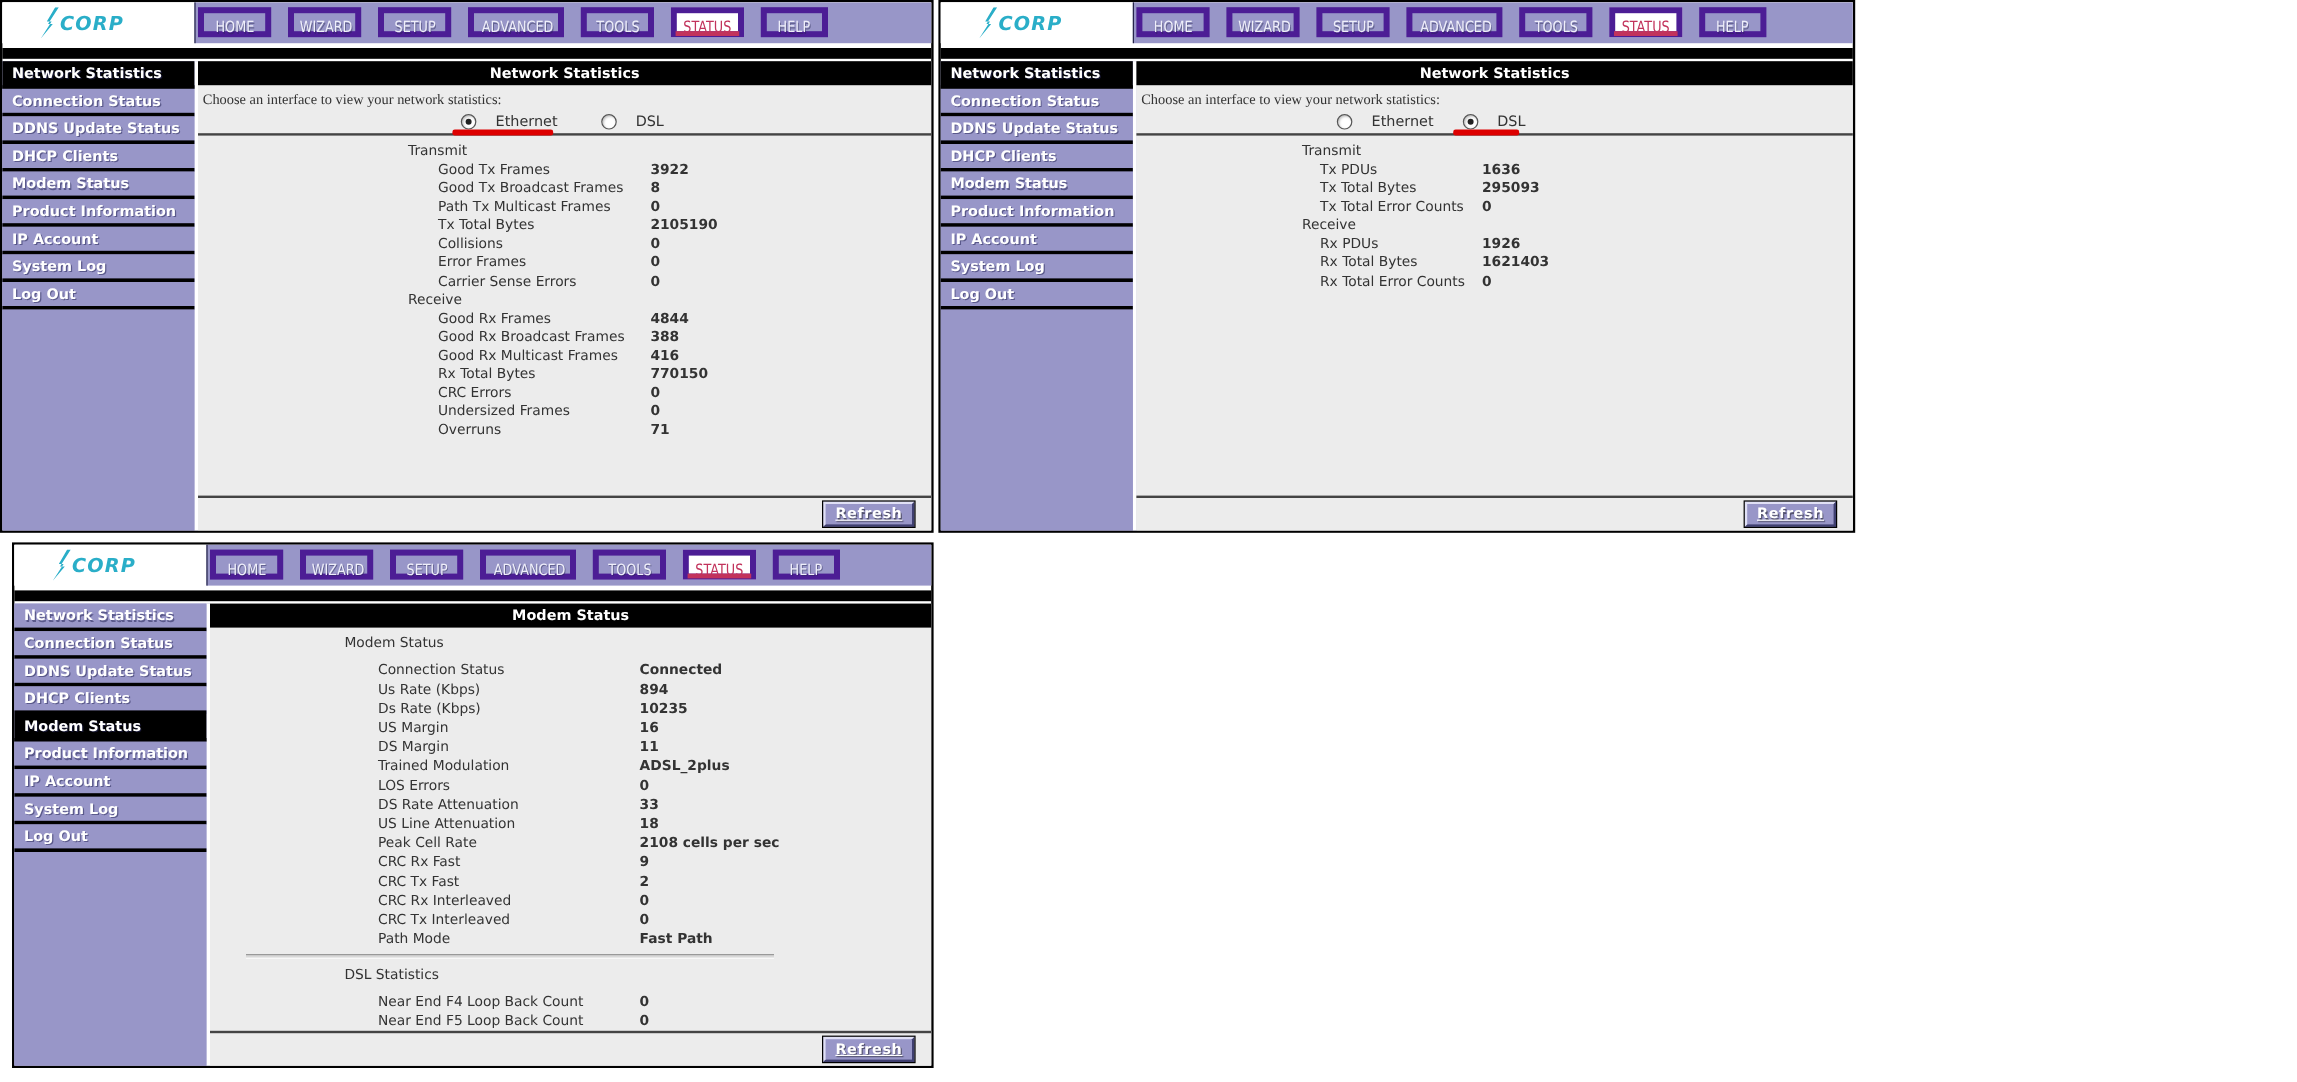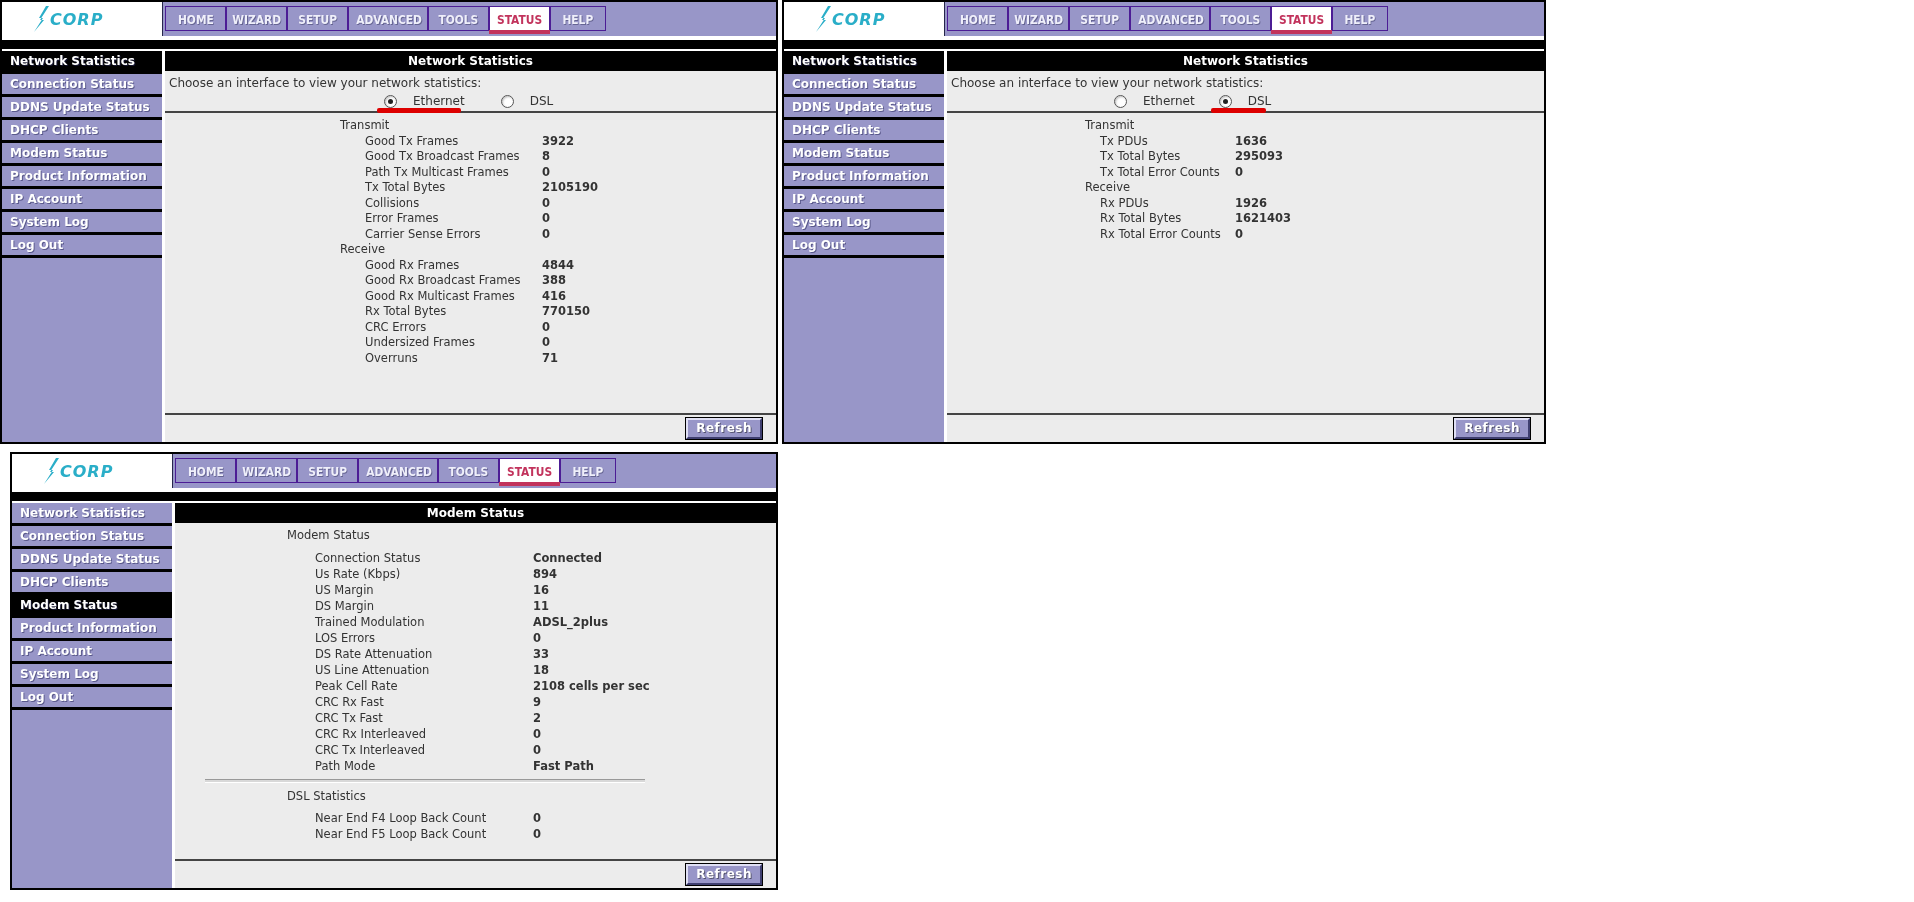--- a/index.html
+++ b/index.html
@@ -11,21 +11,21 @@
   #p1{left:0;top:0;width:778px;height:444px;}
   #p2{left:782px;top:0;width:764px;height:444px;}
   #p3{left:10px;top:452px;width:768px;height:438px;}
 
   
   .hdr{height:34px;display:flex;background:#fff;flex:0 0 auto;}
   .logo-box{width:160px;display:flex;align-items:center;justify-content:center;background:#fff;}
   .tabbar{flex:1;background:#9896C8;display:flex;align-items:flex-start;padding:4px 0 0 2px;
           border-left:1px solid #26264a;}
   .tab{height:25px;line-height:25px;box-sizing:border-box;text-align:center;background:#9896C8;
-       border:1px solid #4c1d95;margin-right:0;color:#EFEFFA;font-weight:bold;font-size:13px;
+       border:5px solid #4c1d95;margin-right:14px;color:#EFEFFA;font-weight:normal;font-size:13px;
        position:relative;cursor:pointer;text-shadow:1px 1px 0 rgba(40,40,80,.45);flex:0 0 auto;}
   .tab > span{display:inline-block;transform:scaleX(.82);transform-origin:center;}
   .tab:nth-of-type(1),.tab:nth-of-type(2),.tab:nth-of-type(3),
   .tab:nth-of-type(5),.tab:nth-of-type(6){width:61px;}
   .tab:nth-of-type(4){width:80px;}
   .tab:nth-of-type(7){width:56px;}
   .tab.active{background:#fff;color:#C2335C;text-shadow:none;}
   .tab.active::after{content:'';position:absolute;left:-1px;right:-1px;top:100%;height:4px;
        background:#C2335C;}
 
@@ -40,21 +40,21 @@
              font-weight:bold;padding-left:8px;background:#9896C8;cursor:pointer;
              text-shadow:1px 1px 0 rgba(40,40,90,.55);white-space:nowrap;}
   .side-item.active{background:#000;}
   .side-filler{flex:1;background:#9896C8;}
 
   .content{flex:1;background:#ECECEC;display:flex;flex-direction:column;min-width:0;}
   .content-title{height:20px;line-height:20px;background:#000;color:#fff;font-weight:bold;
                  font-size:12px;text-align:center;flex:0 0 auto;}
 
   .choose-row{padding:5px 6px 0 4px;border-bottom:2px solid #444;flex:0 0 auto;}
-  .prompt{font-size:12px;color:#333;line-height:15px;}
+  .prompt{font-size:12px;color:#333;line-height:15px;font-family:Liberation Serif, serif;}
   .radio-line{display:flex;align-items:center;height:20px;}
   #p1 .radio-line{margin-left:215px;gap:36px;}
   #p2 .radio-line{margin-left:163px;gap:24px;}
   .radio-opt{display:flex;align-items:center;gap:16px;position:relative;font-size:12px;color:#333;
              cursor:pointer;}
   .radio-icon{width:11px;height:11px;border:1px solid #555;border-radius:50%;background:#fff;
               position:relative;box-shadow:inset 1px 1px 2px rgba(0,0,0,.25);flex:0 0 auto;}
   .radio-opt.selected .radio-icon::after{content:'';position:absolute;left:3px;top:3px;width:5px;
               height:5px;border-radius:50%;background:#222;}
   .marker{display:none;}
@@ -75,21 +75,21 @@
   #p3 .section-name{margin-bottom:6px;}
   #p3 .stat-row{line-height:16px;height:16px;}
   .groove{height:2px;border-top:1px solid #999;border-bottom:1px solid #fff;background:#d8d8d8;
           margin:5px 0 6px 30px;width:440px;}
 
   .refresh-row{border-top:2px solid #444;height:27px;display:flex;align-items:center;
                justify-content:flex-end;padding-right:14px;background:#ECECEC;flex:0 0 auto;}
   .refresh-btn{background:#9896C8;color:#fff;font-weight:bold;font-size:12px;font-family:inherit;
                border:2px solid;border-color:#E0E0F5 #3F3F70 #3F3F70 #E0E0F5;outline:1px solid #000;
                padding:1px 8px 2px;cursor:pointer;text-shadow:1px 1px 0 rgba(0,0,0,.45);
-               letter-spacing:.5px;}
+               letter-spacing:.5px;text-decoration:underline;}
 </style>
 </head>
 <body>
 
 <div class="stage">
   <div class="panel" id="p1">
   <div class="hdr">
     <div class="logo-box">
       <svg width="104" height="26" viewBox="0 0 104 26">
         <path d="M16 0 L9 12 L13 12 L4 26 L14 14 L10 14 L19 0 Z" fill="#2AAEC8"></path>
@@ -543,20 +543,24 @@
                 <div class="stat-row">
                   <span class="lbl">Connection Status</span>
                   <span class="val">Connected</span>
                 </div>
 
                 <div class="stat-row">
                   <span class="lbl">Us Rate (Kbps)</span>
                   <span class="val">894</span>
                 </div>
 
+                <div class="stat-row">
+                  <span class="lbl">Ds Rate (Kbps)</span>
+                  <span class="val">10235</span>
+                </div>
 
                 <div class="stat-row">
                   <span class="lbl">US Margin</span>
                   <span class="val">16</span>
                 </div>
 
                 <div class="stat-row">
                   <span class="lbl">DS Margin</span>
                   <span class="val">11</span>
                 </div>

